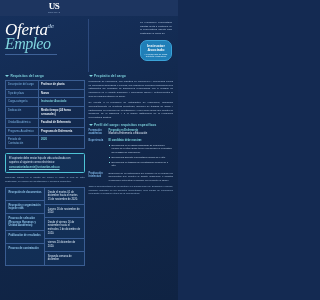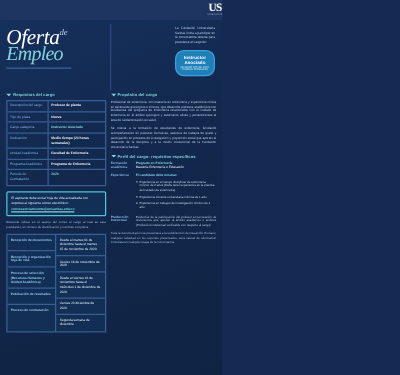--- a/index.html
+++ b/index.html
@@ -13,21 +13,21 @@
     position: relative;
     width: 178px; height: 300px;
     background: linear-gradient(160deg, #16315e 0%, #12284c 45%, #0f2343 100%);
     color: #cfe0f2;
   }
 
   
   .topbar {
     height: 16px;
     background: #1d3560;
-    display: flex; align-items: center; justify-content: flex-end;
+    display: flex; align-items: center; justify-content: flex-start; padding-left: 48px;
   }
   .logo {
     display: flex; flex-direction: column; align-items: center;
     line-height: 1;
   }
   .logo-mark {
     font-size: 9px; font-weight: bold; color: #ffffff;
     letter-spacing: -0.5px;
     font-family: "Liberation Serif", serif;
   }

